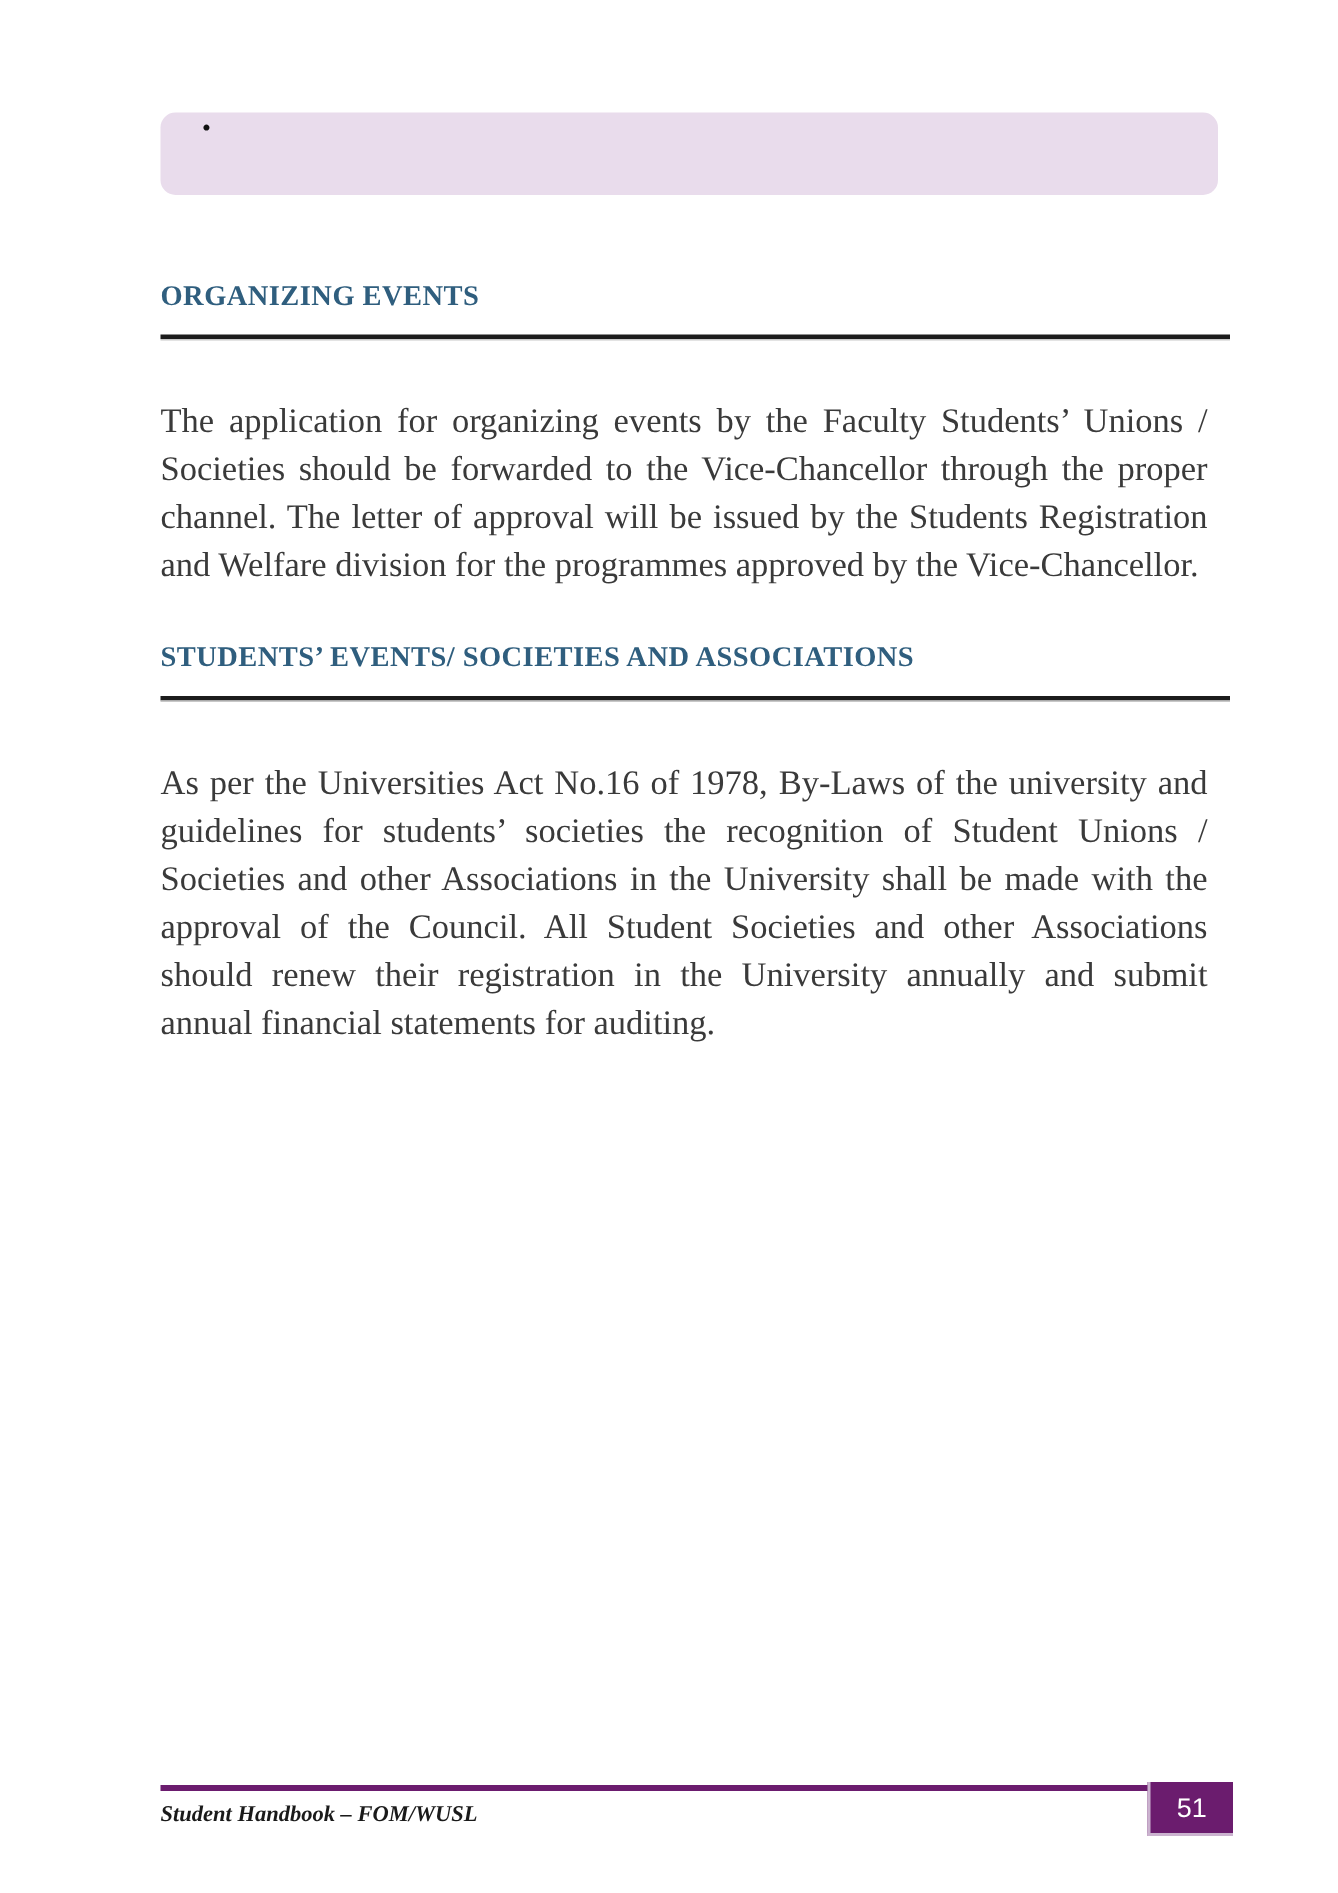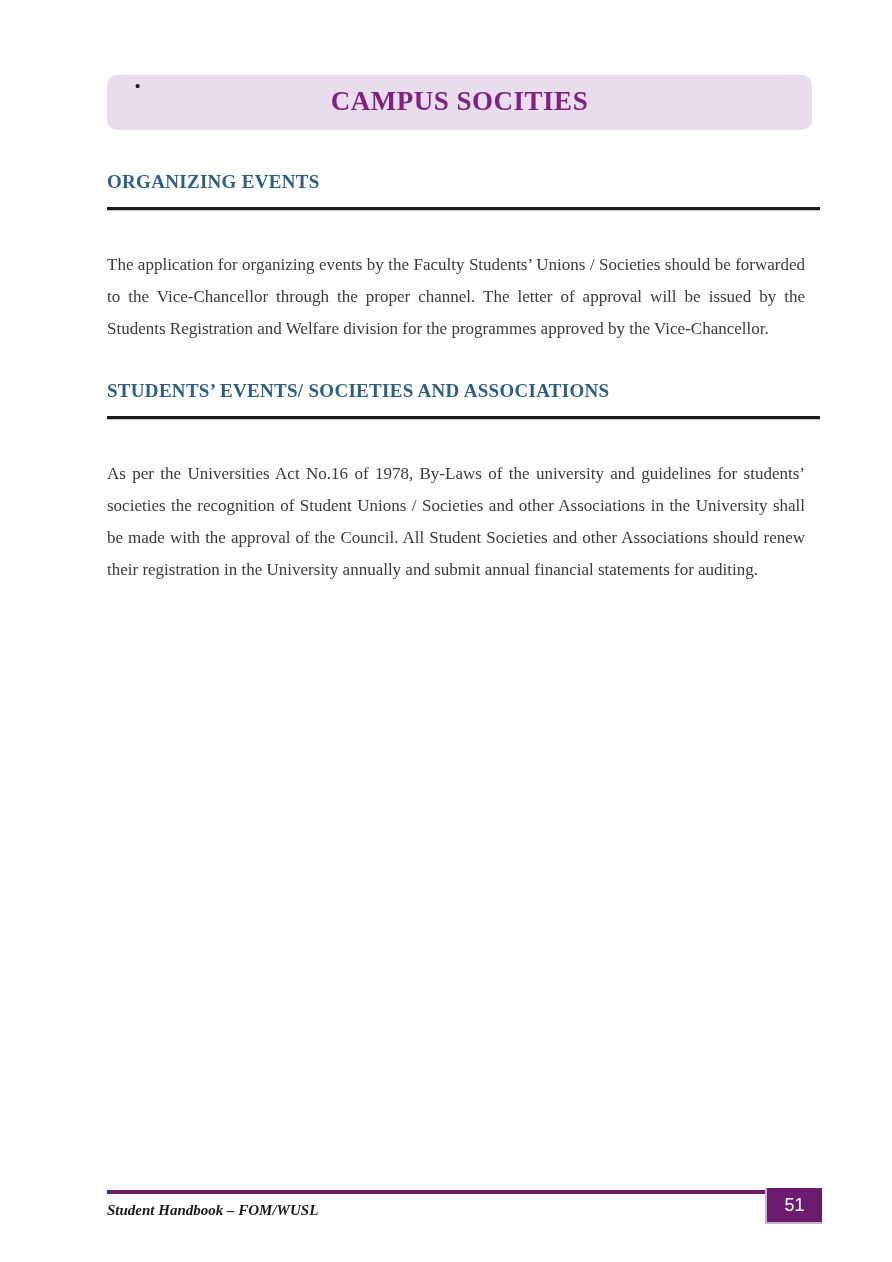--- a/index.html
+++ b/index.html
@@ -56,34 +56,34 @@
     width: 713px;
   }
   .section-heading {
     font-size: 19px;
     line-height: 24px;
     font-weight: bold;
     letter-spacing: 0.3px;
     color: var(--heading, #2f5e7e);
     font-family: "Liberation Serif", serif;
   }
-  .heading-1 { margin-top: 40px; }
+  .heading-1 { margin-top: 56px; }
   .heading-2 { margin-top: 34px; }
   .heading-rule {
     border: none;
     border-top: 3px solid var(--rule-black, #1c1c1c);
     border-bottom: 1px solid #c8c8c8;
     height: 0;
     margin-top: 13px;
     width: 100%;
   }
   .body-paragraph {
     margin-top: 38px;
     margin-right: 15px;
-    font-size: 17px;
+    font-size: 23px;
     line-height: 32px;
     text-align: justify;
     color: var(--body-text, #3a3a3a);
   }
   .footer-rule {
     position: absolute;
     left: 107px;
     top: 1190px;
     width: 659px;
     height: 4px;
@@ -119,21 +119,20 @@
     font-family: "Liberation Sans", sans-serif;
   }
 </style>
 </head>
 <body>
 
 <div class="page">
 
   <div class="banner">
     <span class="bullet">•</span>
-    <h1 class="banner-title">CAMPUS SOCITIES</h1>
   </div>
 
   <div class="content">
 
     <h2 class="section-heading heading-1">ORGANIZING EVENTS</h2>
     <hr class="heading-rule">
     <p class="body-paragraph">The application for organizing events by the Faculty Students’ Unions / Societies should be forwarded to the Vice-Chancellor through the proper channel. The letter of approval will be issued by the Students Registration and Welfare division for the programmes approved by the Vice-Chancellor.</p>
 
     <h2 class="section-heading heading-2">STUDENTS’ EVENTS/ SOCIETIES AND ASSOCIATIONS</h2>
     <hr class="heading-rule">

